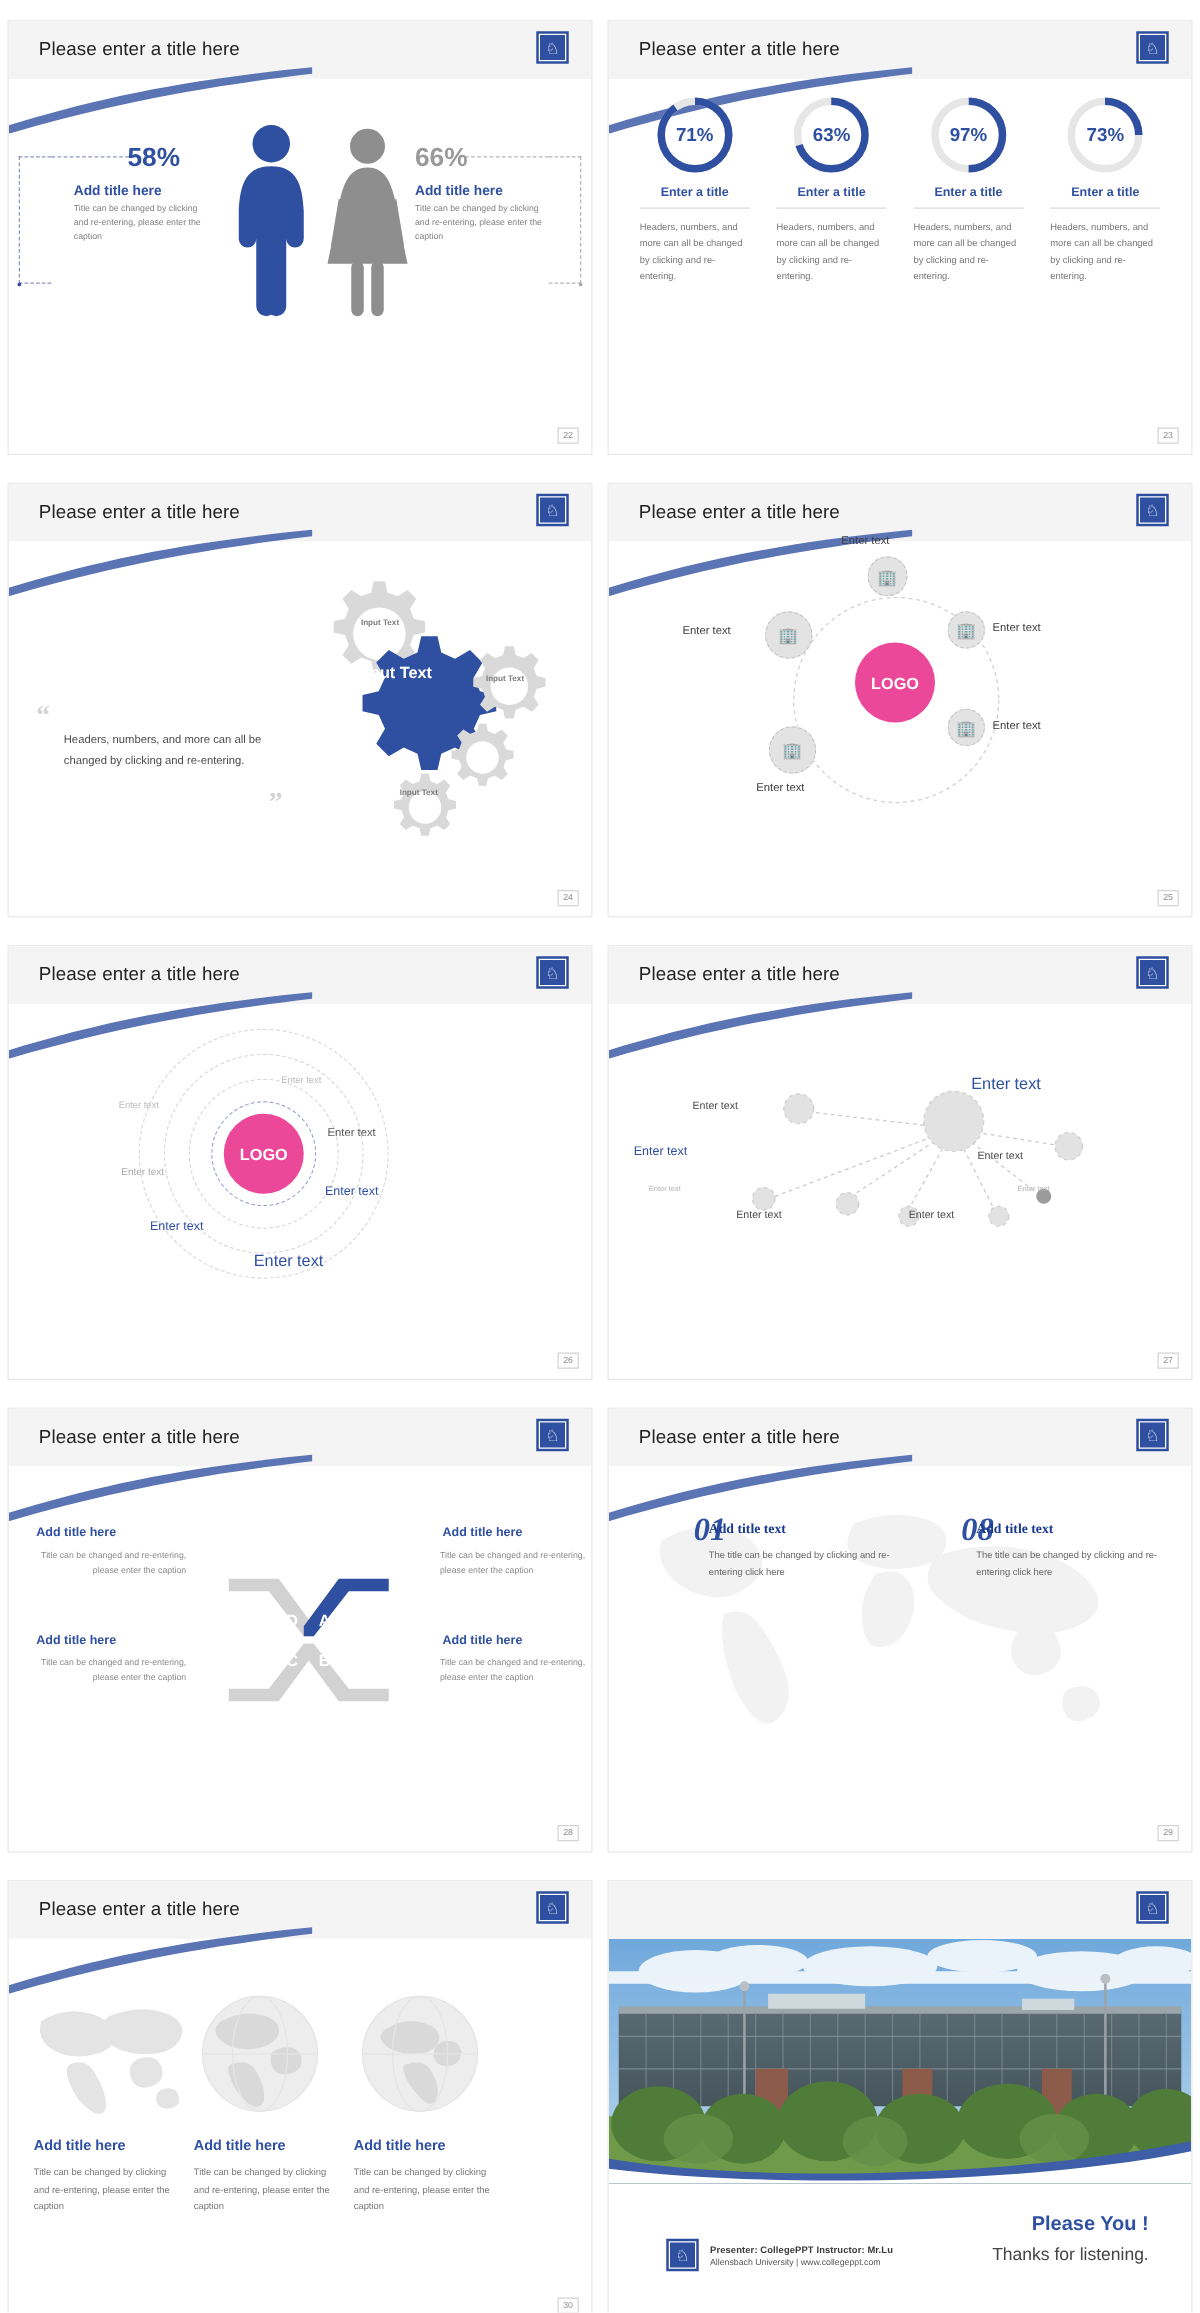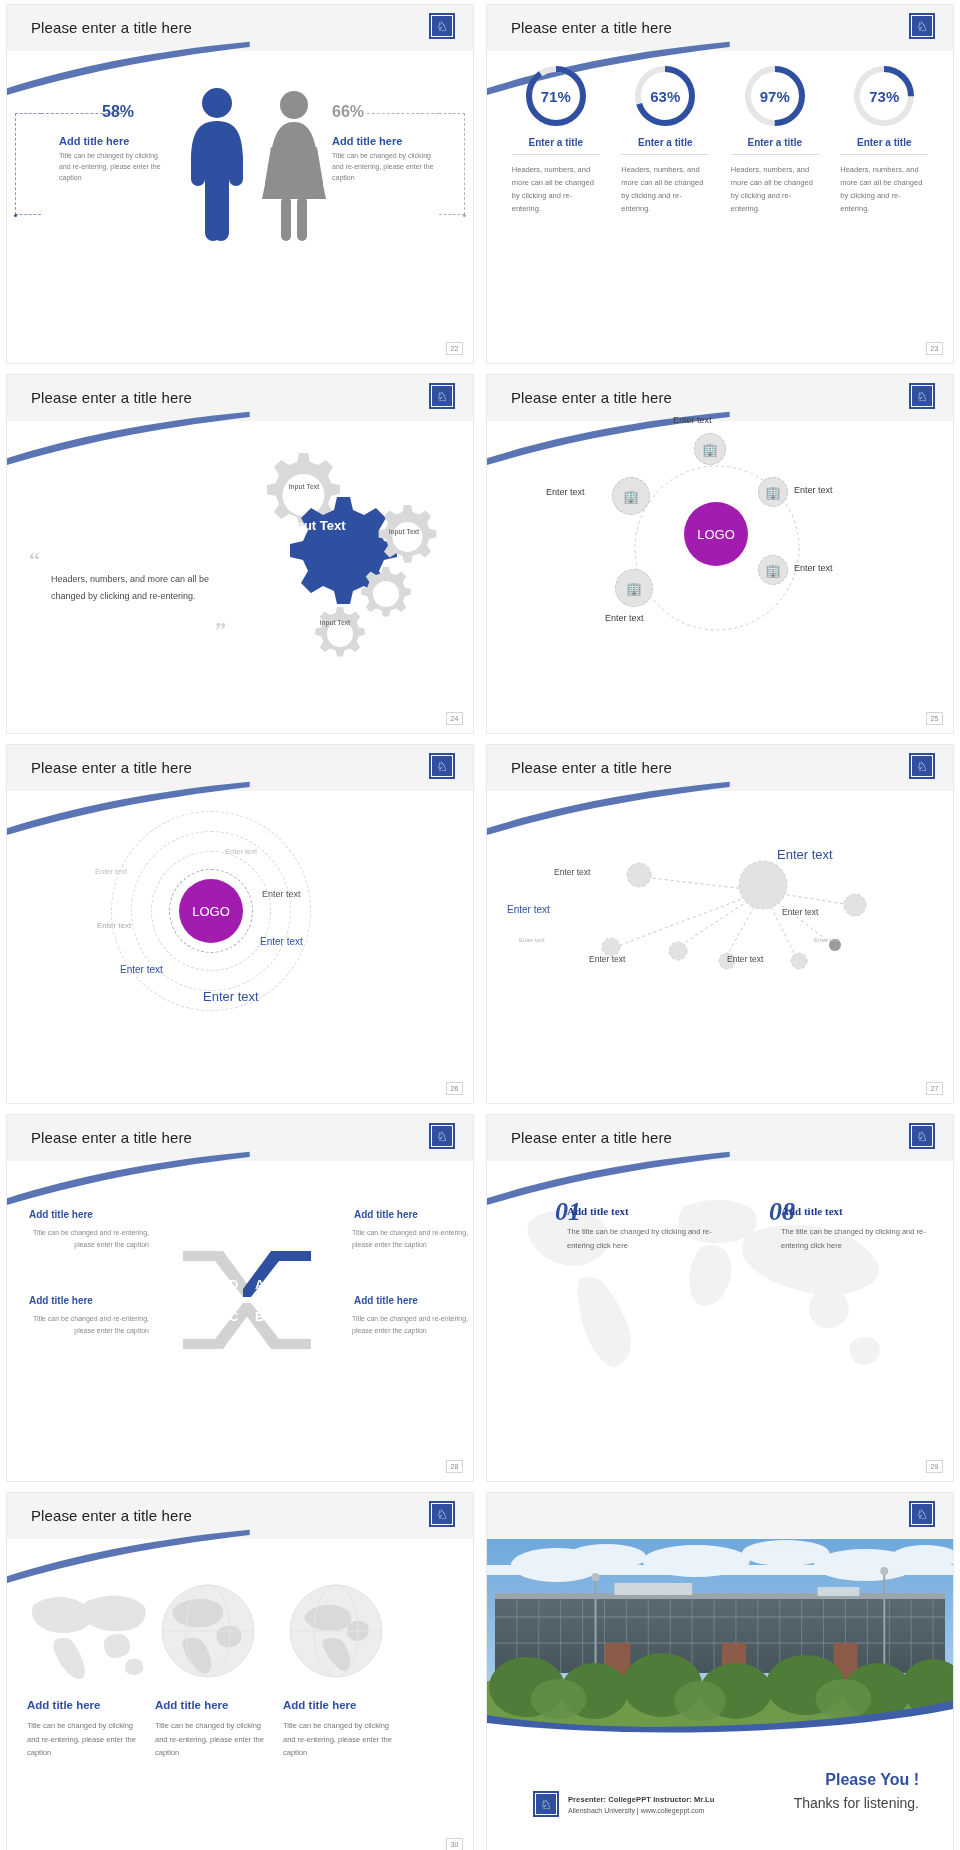--- a/index.html
+++ b/index.html
@@ -3,21 +3,21 @@
 <meta charset="utf-8">
 <style>
   * { box-sizing: border-box; margin:0; padding:0; }
   body {
     width:960px; height:1850px;
     background:#ffffff;
     font-family:"Liberation Sans", sans-serif;
     overflow:hidden;
   }
   .deck { display:grid; grid-template-columns:1fr 1fr; width:960px; }
-  .cell { width:480px; height:370px; padding:4px 6px 6px 6px; background:#fff; position:relative; }
+  .cell { width:480px; height:370px; padding:16px 6px 6px 6px; background:#fff; position:relative; }
   .cell.tall { height:378px; }
   .slide {
     position:relative; width:100%; height:100%;
     background:#ffffff; overflow:hidden;
     border:1px solid #e9e9e9;
   }
   
   .hdr {
     position:absolute; left:0; top:0; width:100%; height:46px;
     background:#f4f4f4;
@@ -40,21 +40,21 @@
   
   .swoosh { position:absolute; left:0; top:30px; width:100%; height:60px; pointer-events:none; }
   
   .pgnum {
     position:absolute; right:10px; bottom:8px;
     width:17px; height:13px; border:1px solid #d4d4d4;
     font-size:7px; color:#8d8d8d; text-align:center; line-height:12px;
     background:#fff;
   }
   .body { position:absolute; left:0; top:46px; width:100%; bottom:0; }
-  .pct { position:absolute; font-size:16px; font-weight:bold; }
+  .pct { position:absolute; font-size:21px; font-weight:bold; }
   .pct.blue { color:#2f50a0; }
   .pct.grey { color:#9a9a9a; }
   .ptitle { position:absolute; font-size:11px; font-weight:bold; color:#2f50a0; }
   .pdesc { position:absolute; font-size:7px; color:#808080; line-height:1.55; width:105px; }
   .dashbox {
     position:absolute; border:1px dashed #8b98c4; border-right:none;
   }
   .dashbox.r { border:1px dashed #b5b5b5; border-left:none; }
   .dot { position:absolute; width:3px; height:3px; border-radius:50%; background:#2f50a0; }
   .dot.g { background:#a9a9a9; }
@@ -74,23 +74,23 @@
   .donut-desc { margin-top:8px; font-size:7.5px; color:#777; line-height:1.75; text-align:left; }
 
   
   .quote-mark { position:absolute; font-size:22px; color:#d3d3d3; font-family:"Liberation Serif", serif; font-weight:bold; }
   .quote-text { position:absolute; left:44px; top:150px; width:160px; font-size:9px; color:#4a4a4a; line-height:1.85; }
   .gear-label { position:absolute; font-size:6.5px; color:#7d7d7d; text-align:center; line-height:1.3; font-weight:bold; }
   .gear-label.big { font-size:13px; color:#fff; font-weight:bold; line-height:1.2; }
 
   
   .logo-circle {
-    position:absolute; border-radius:50%; background:#a21caf;
+    position:absolute; border-radius:50%; background:#ec4899;
     display:flex; align-items:center; justify-content:center;
-    color:#fff; font-weight:normal;
+    color:#fff; font-weight:bold;
   }
   .node {
     position:absolute; border-radius:50%; background:#e3e3e3;
     border:1px dashed #c3c3c3; display:flex; align-items:center; justify-content:center;
   }
   .node .bldg { font-size:13px; color:#ffffff; }
   .ntext { position:absolute; font-size:9px; color:#3b3b3b; white-space:nowrap; }
 
   
   .ring { position:absolute; border:1px dashed #d8d8d8; border-radius:50%; }

